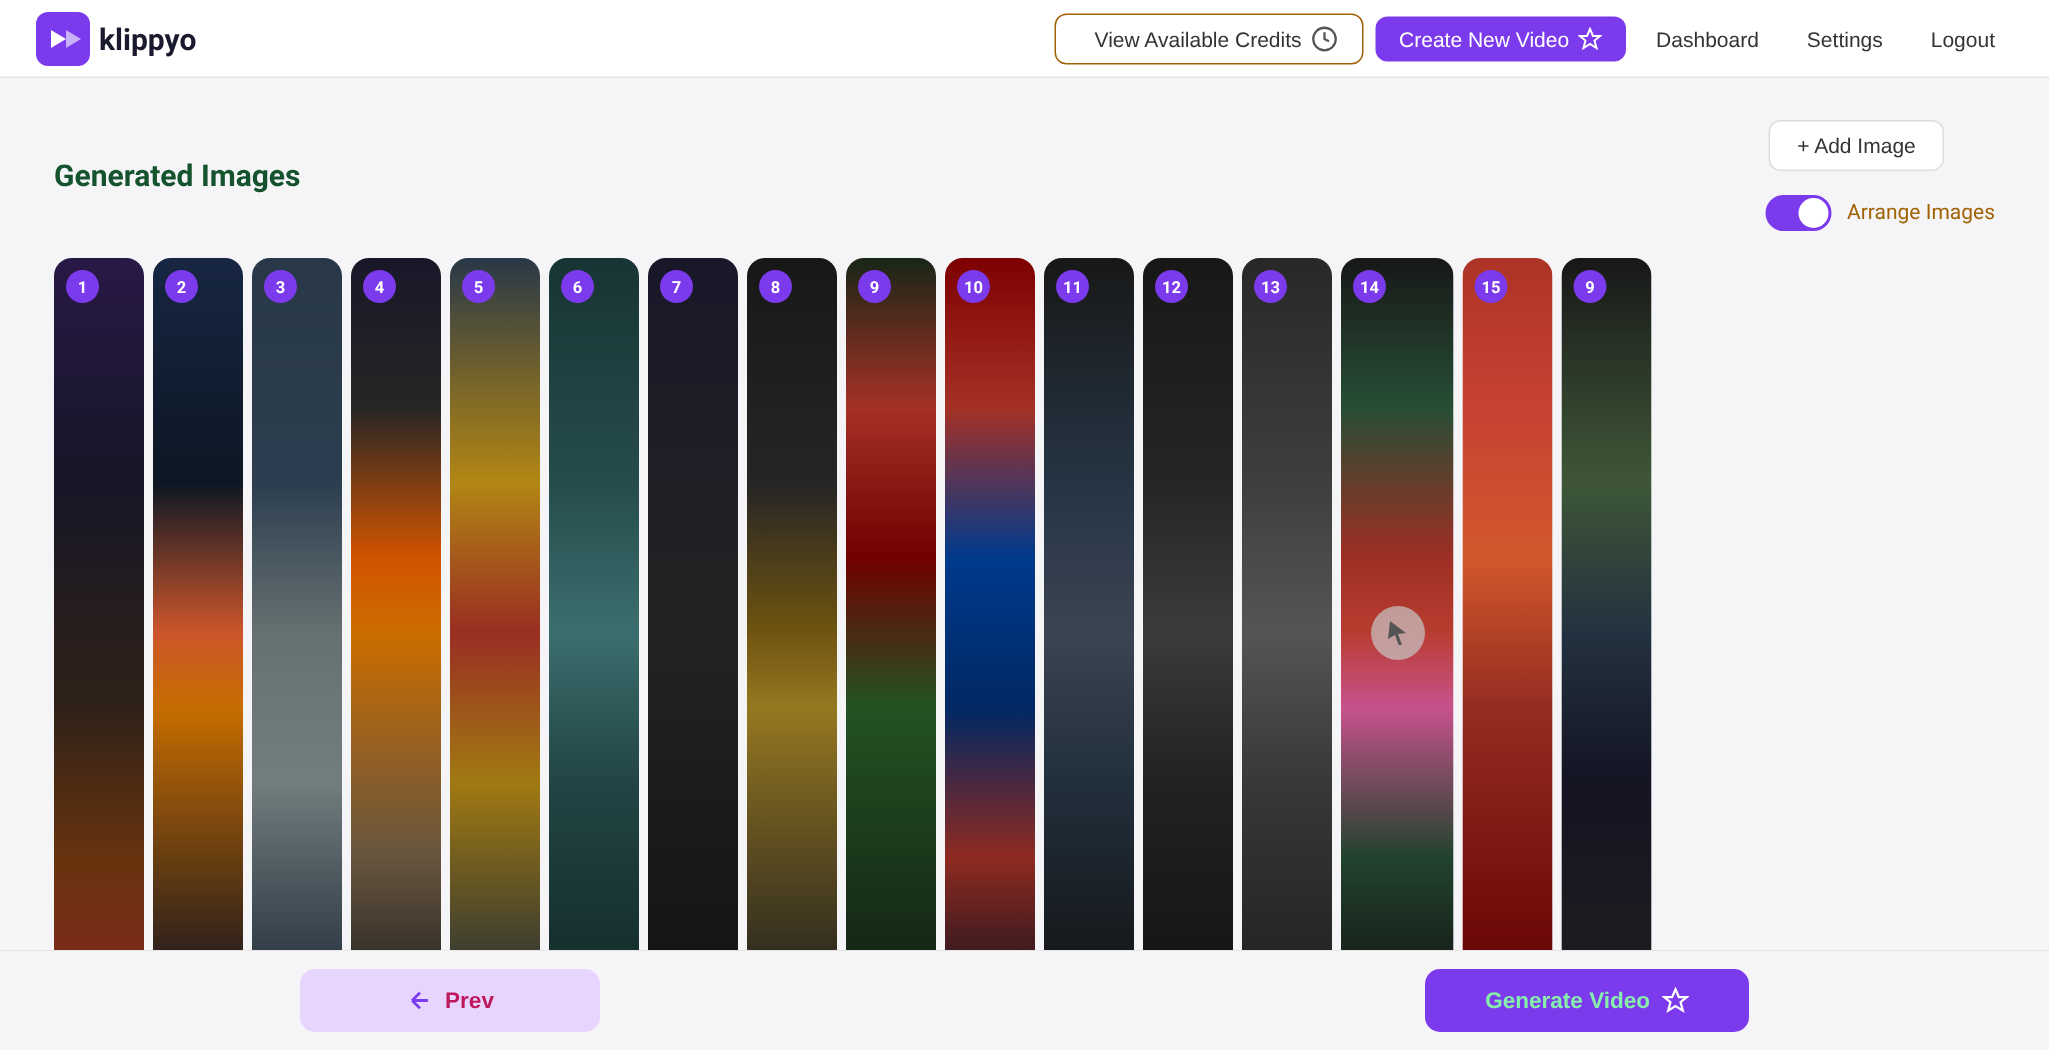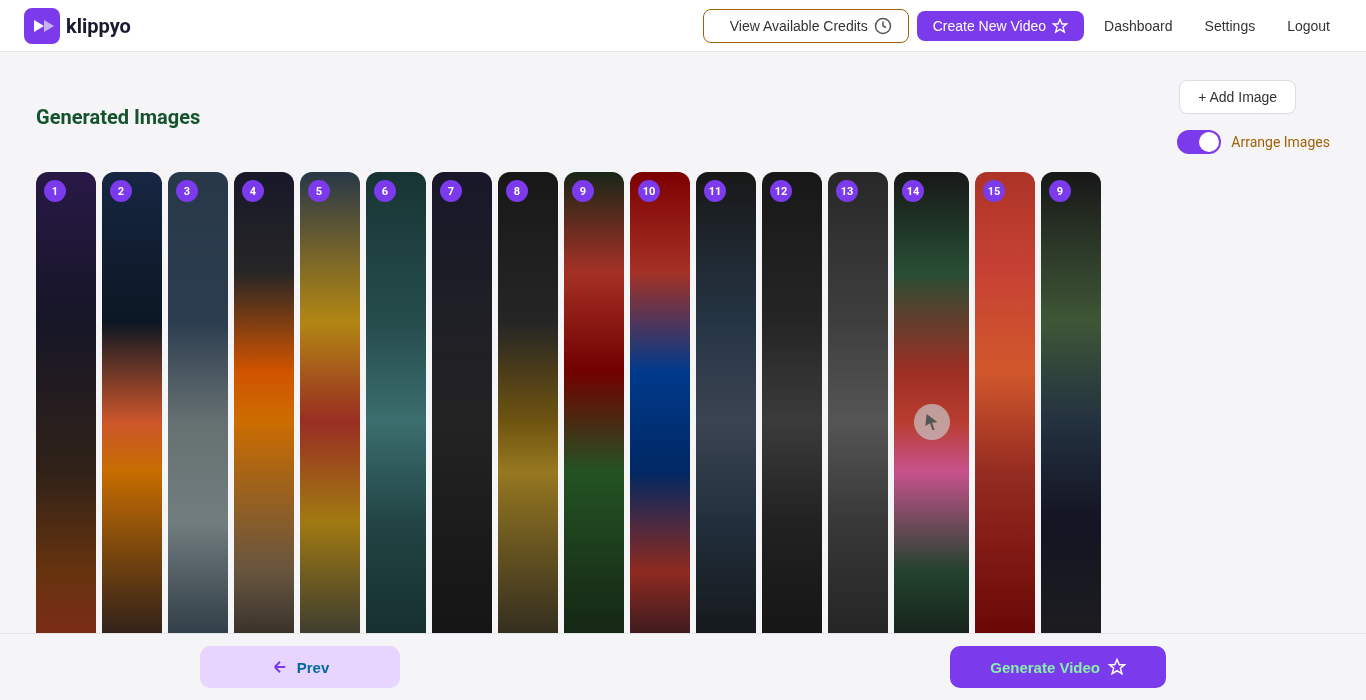--- a/index.html
+++ b/index.html
@@ -219,21 +219,21 @@
       border-top: 1px solid #e5e5e5;
     }
     .prev-btn {
       display: flex;
       align-items: center;
       gap: 8px;
       padding: 12px 40px;
       border-radius: 10px;
       border: none;
       background: #e8d5ff;
-      color: #0369a1;
+      color: #be185d;
       font-size: 15px;
       font-weight: 600;
       cursor: pointer;
       min-width: 200px;
       justify-content: center;
     }
     .generate-btn {
       display: flex;
       align-items: center;
       gap: 8px;

